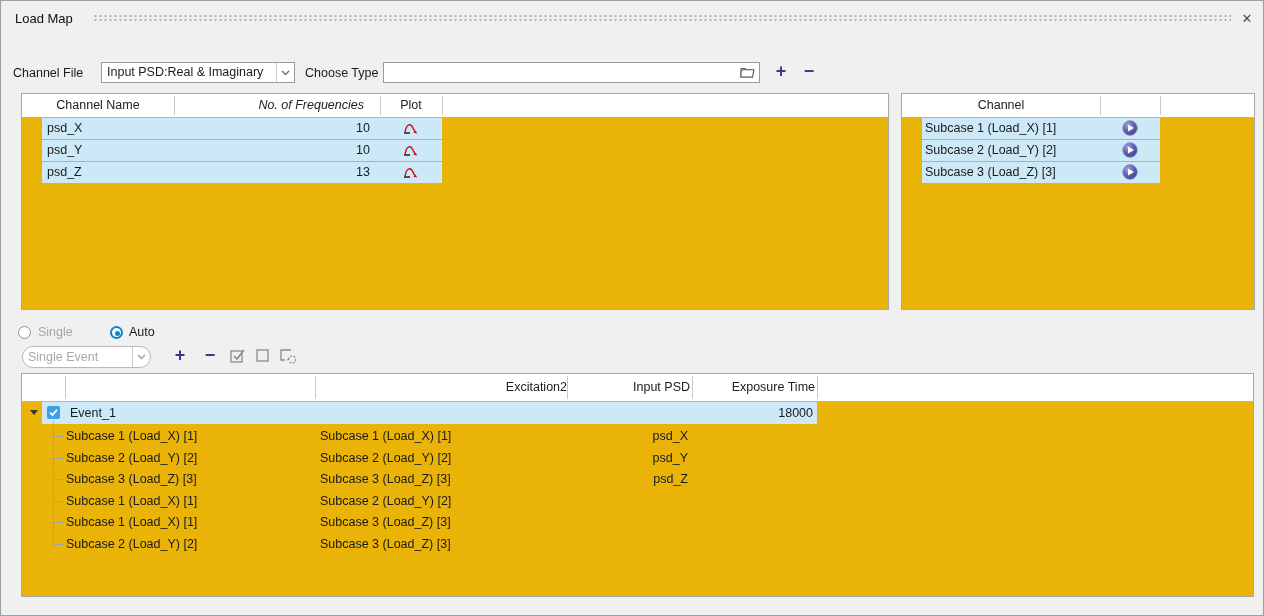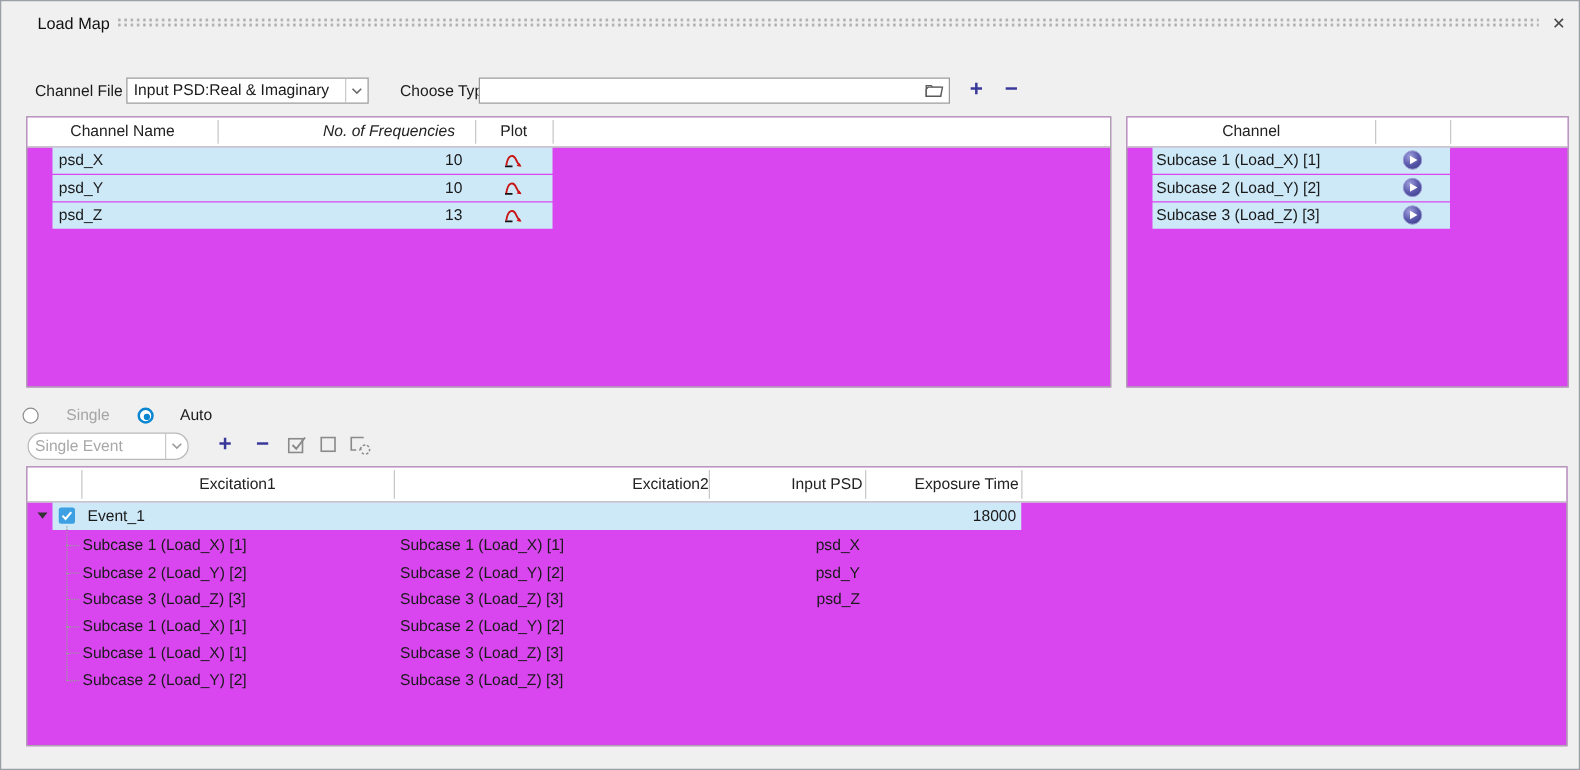--- a/index.html
+++ b/index.html
@@ -3,39 +3,39 @@
 <meta charset="utf-8">
 <style>
   html,body{margin:0;padding:0;background:#e4e4e4;}
   .dialog{
     position:relative; width:1264px; height:616px;
     background:#f0f0f0; border:1px solid #9aa0a6; box-sizing:border-box;
     font-family:"Liberation Sans","DejaVu Sans",sans-serif;
     font-size:12.5px; color:#1a1a1a; overflow:hidden;
   }
   .abs{position:absolute;}
-  .lbl{white-space:nowrap;margin-left:15px;}
+  .lbl{white-space:nowrap;}
   .title{font-size:13px; color:#111;}
   .drag-dots{
     background-image:radial-gradient(circle,#adadad 1px,transparent 1.2px);
     background-size:5px 4px; background-position:0 0;
   }
   .close-btn{width:20px;height:20px;color:#4a4a4a;font-size:13px;line-height:20px;
     text-align:center;cursor:pointer;}
   .selectbox{background:#fff;border:1px solid #9a9a9a;box-sizing:border-box;height:21px;}
   .selectbox .sel-text{position:absolute;left:5px;top:2px;white-space:nowrap;}
   .selectbox .arrow-seg{position:absolute;right:0;top:0;bottom:0;width:17px;border-left:1px solid #c9c9c9;}
   .selectbox .arrow-seg svg{position:absolute;left:4px;top:7px;}
   .selectbox.disabled{border-color:#b9b9b9;border-radius:11px;}
   .selectbox.disabled .sel-text{color:#a8a8a8;}
   .textinput{background:#fff;border:1px solid #9a9a9a;box-sizing:border-box;height:21px;
     font-family:inherit;font-size:12.5px;padding:0 22px 0 4px;outline:none;}
   .tool-btn{color:#38389b;font-weight:bold;font-size:18px;line-height:20px;text-align:center;
     width:22px;height:22px;cursor:pointer;}
-  .panel{background:#d946ef;border:1px solid #a8a8a8;box-sizing:border-box;}
+  .panel{background:#eab308;border:1px solid #a8a8a8;box-sizing:border-box;}
   .phead{position:absolute;left:0;right:0;top:0;background:#fff;border-bottom:1px solid #b5b5b5;}
   .vdiv{position:absolute;top:2px;width:1px;background:#c8c8c8;}
   .hcell{position:absolute;top:4px;white-space:nowrap;color:#222;}
   .row{position:absolute;left:0;right:0;height:21px;}
   .hl{position:absolute;top:0;height:21px;background:#cde9f8;}
   .cell{position:absolute;top:3px;white-space:nowrap;}
   .num{text-align:right;}
   .radio{width:13px;height:13px;border-radius:50%;background:#fff;box-sizing:border-box;border:1px solid #8f8f8f;cursor:pointer;}
   .radio.selected{border:2px solid #0a86d1;}
   .radio.selected::after{content:"";position:absolute;left:3px;top:3px;width:5px;height:5px;
@@ -209,21 +209,20 @@
   <span class="abs icon-btn" style="left:278px;top:347px;">
     <svg width="19" height="16" viewBox="0 0 19 16">
       <path d="M12 2 H2 V12 H6" fill="none" stroke="#8a8a8a" stroke-width="1.3"></path>
       <path d="M9.5 11.5 a3.6 3.6 0 1 1 1 2.6" fill="none" stroke="#8a8a8a" stroke-width="1.2" stroke-dasharray="2 1.4"></path>
       <path d="M9 10 l1.4 2 l-2.4 0.6 z" fill="#8a8a8a"></path>
     </svg>
   </span>
 
   <div class="abs panel" style="left:20px;top:372px;width:1233px;height:224px;">
     <div class="phead" style="height:27px;">
-      <span class="hcell" style="left:43px;width:250px;text-align:center;top:6px;">Excitation1</span>
       <span class="hcell" style="left:293px;width:252px;text-align:right;top:6px;">Excitation2</span>
       <span class="hcell num" style="left:545px;width:125px;top:6px;padding-right:2px;box-sizing:border-box;">Input PSD</span>
       <span class="hcell num" style="left:670px;width:125px;top:6px;padding-right:2px;box-sizing:border-box;">Exposure Time</span>
       <span class="vdiv" style="left:43px;height:23px;"></span>
       <span class="vdiv" style="left:293px;height:23px;"></span>
       <span class="vdiv" style="left:545px;height:23px;"></span>
       <span class="vdiv" style="left:670px;height:23px;"></span>
       <span class="vdiv" style="left:795px;height:23px;"></span>
     </div>
 

